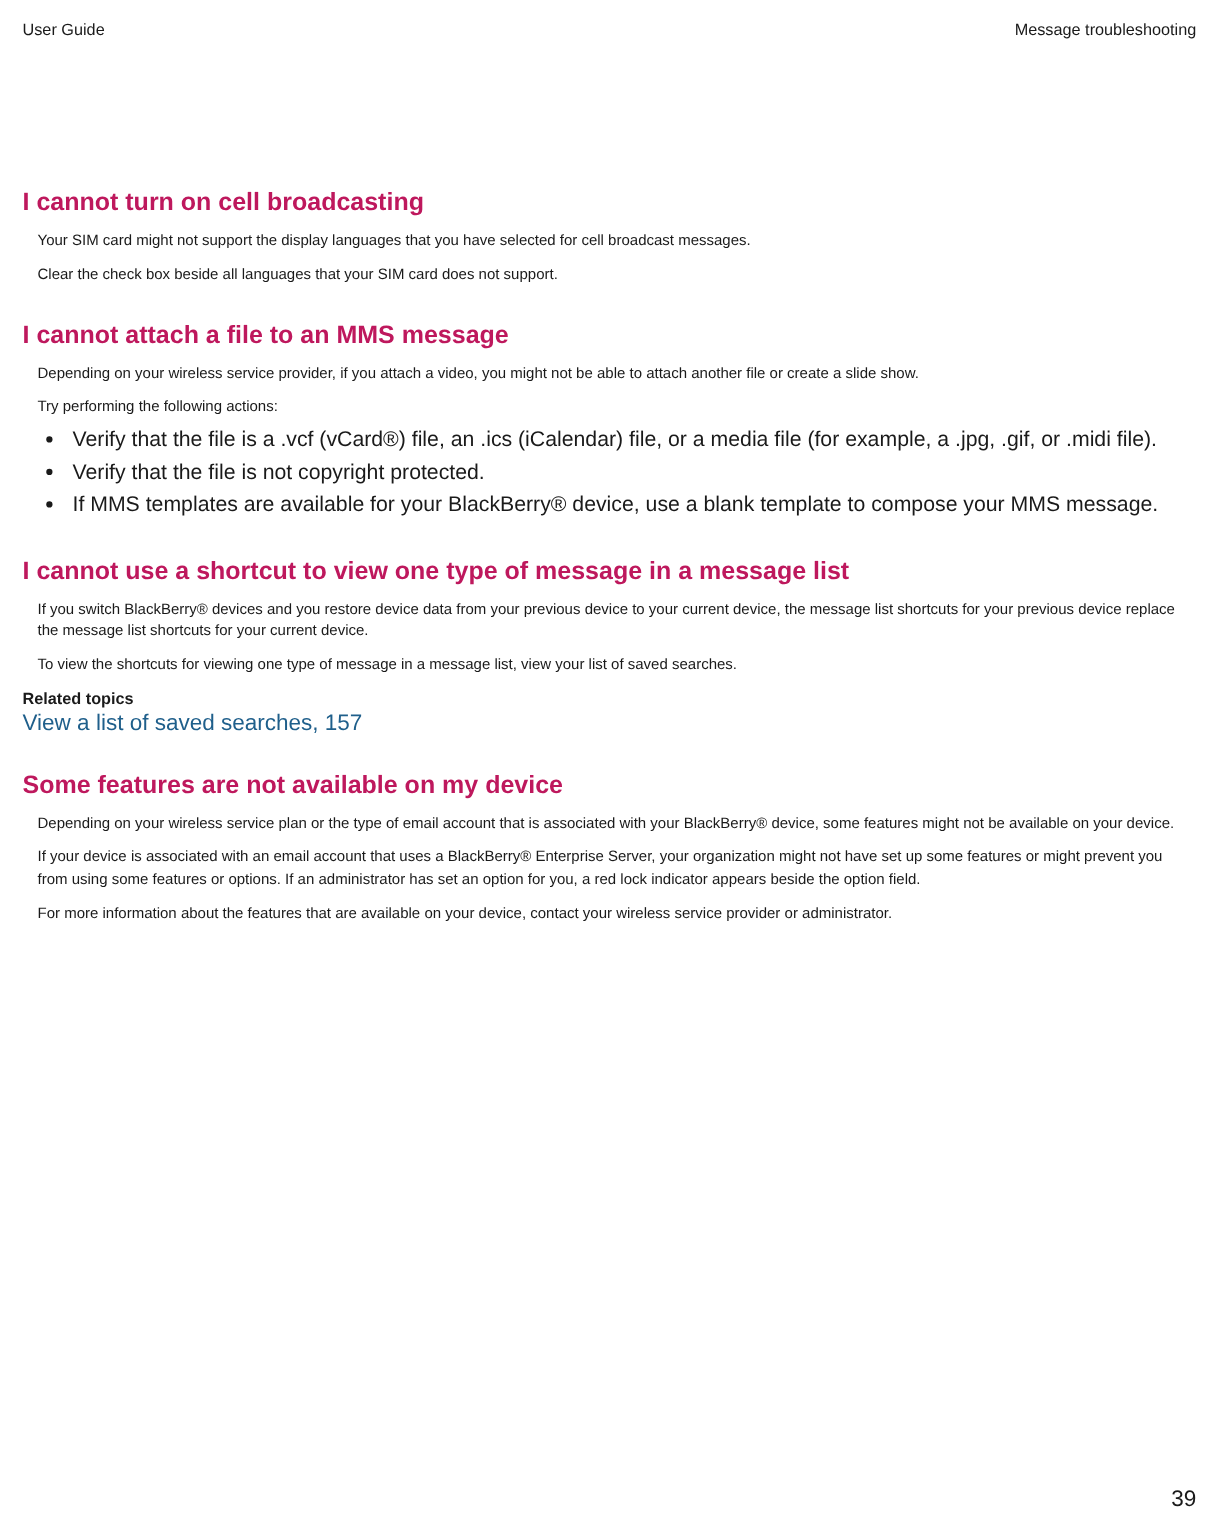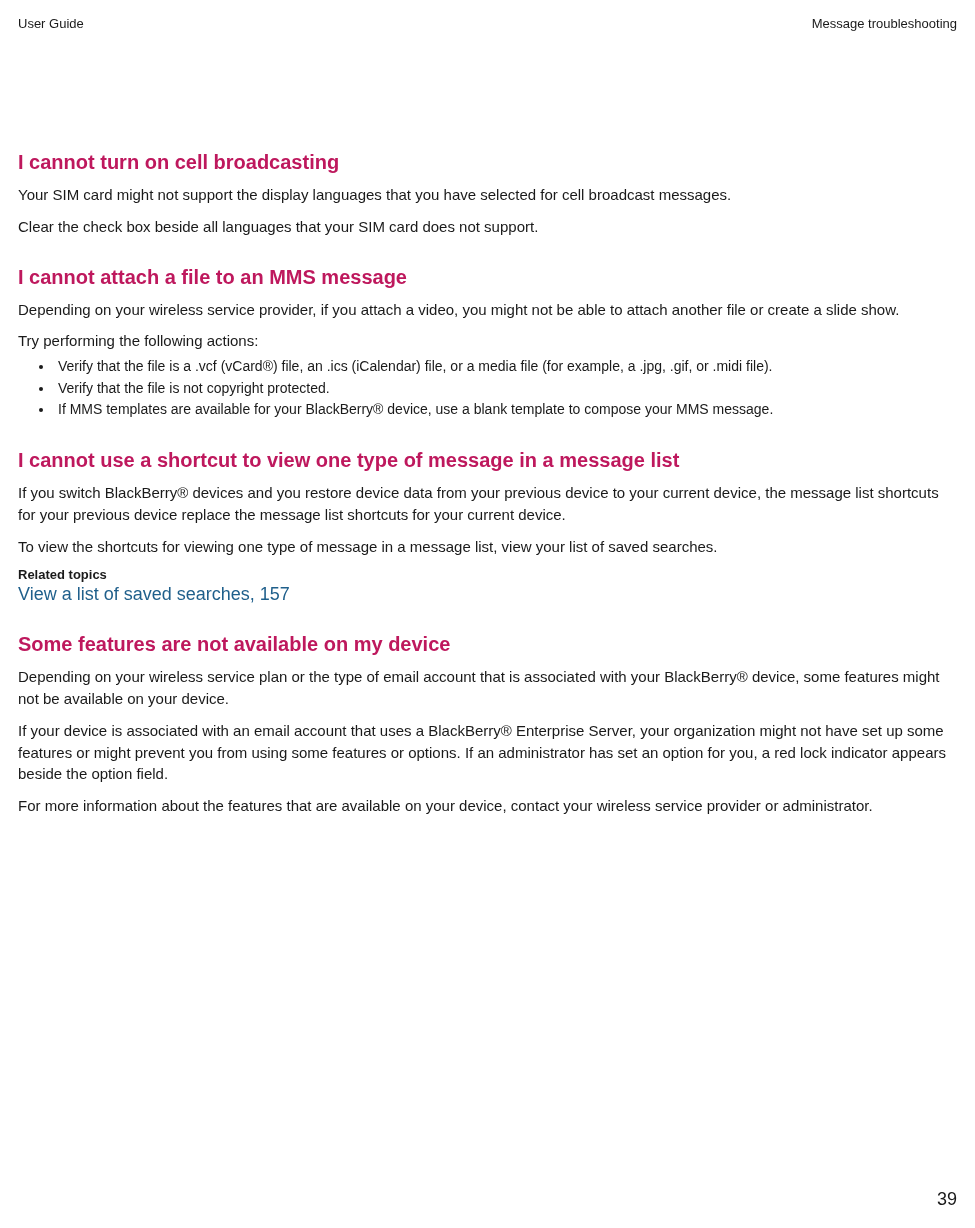--- a/index.html
+++ b/index.html
@@ -26,30 +26,31 @@
       font-size: 20px;
       font-weight: 700;
       color: #be185d;
       margin-bottom: 10px;
       margin-top: 28px;
     }
     .section-heading.first {
       margin-top: 0;
     }
     .body-text {
-      font-size: 15px;
+      font-size: 12px;
       line-height: 1.45;
       margin-bottom: 10px;
+      margin-left: 12px;
     }
     .bullet-list {
       margin-left: 36px;
       margin-bottom: 6px;
     }
     .bullet-item {
-      font-size: 14px;
+      font-size: 17px;
       line-height: 1.55;
       list-style-type: disc;
       padding-left: 4px;
     }
     .related-label {
       font-size: 13px;
       font-weight: 700;
       margin-top: 6px;
     }
     .related-link {

